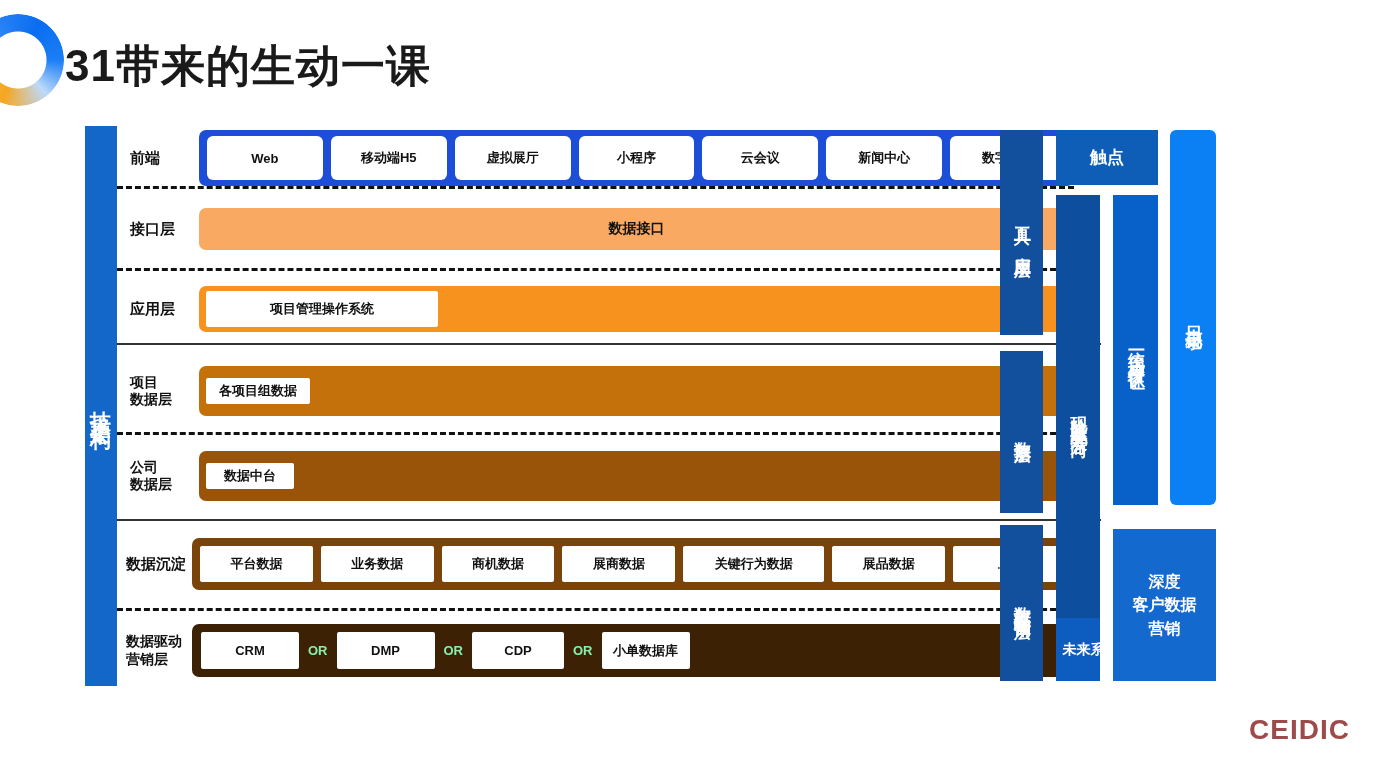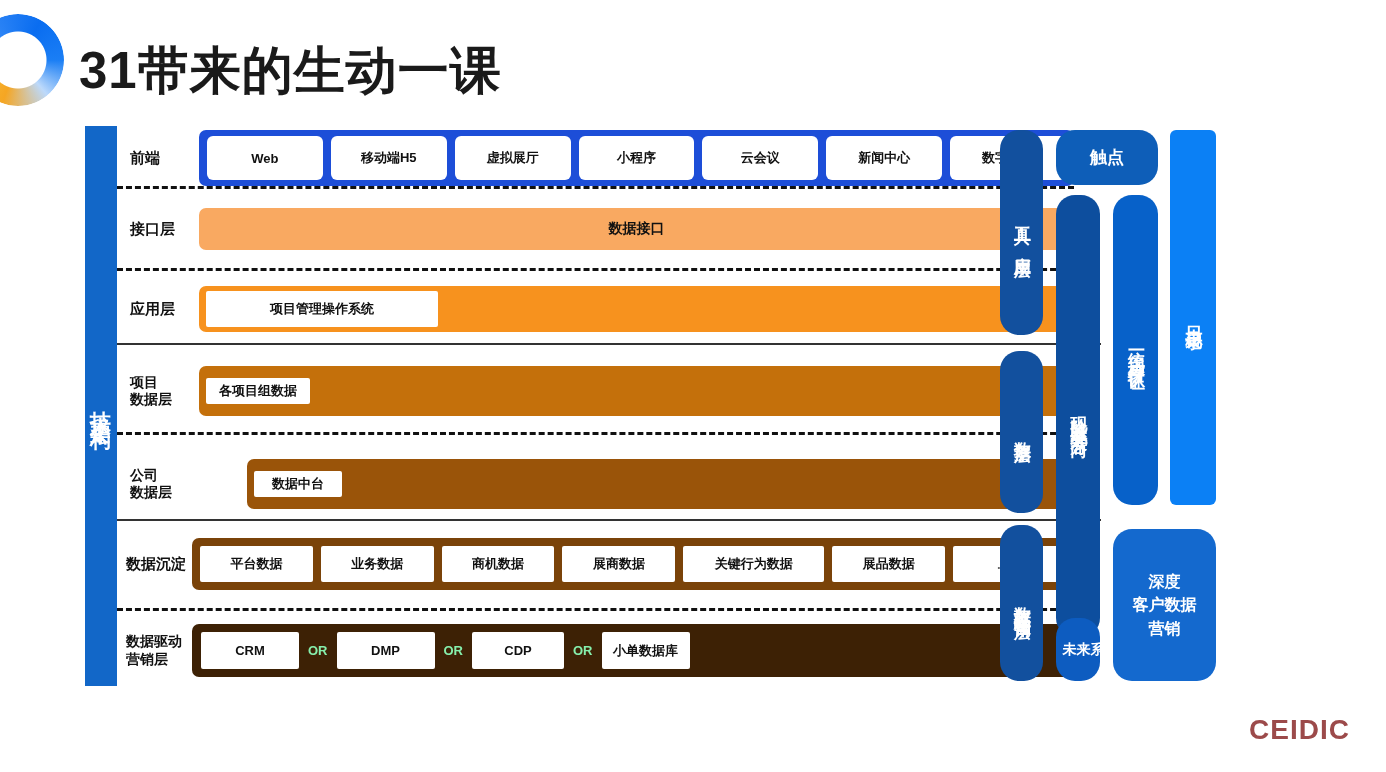--- a/index.html
+++ b/index.html
@@ -17,22 +17,22 @@
     background:
       conic-gradient(from 200deg,
         #f5a623 0deg, #f7b733 40deg, #f0f5ff 78deg,
         #2f86f6 120deg, #0a6df0 190deg, #1a7ef5 250deg,
         #bcd9fb 300deg, #f5a623 360deg);
     -webkit-mask: radial-gradient(circle at 50% 50%, transparent 0 28px, #000 29px);
     mask: radial-gradient(circle at 50% 50%, transparent 0 28px, #000 29px);
   }
   
   #page-title{
-    position:absolute;left:79px;top:37px;
-    font-size:51px;font-weight:bold;color:#1a1a1a;
+    position:absolute;left:65px;top:37px;
+    font-size:44px;font-weight:bold;color:#1a1a1a;
     letter-spacing:1px;white-space:nowrap;
   }
   
   #diagram{position:absolute;left:85px;top:126px;width:1132px;height:560px;}
 
   #vertical-axis-bar{
     position:absolute;left:0;top:0;width:32px;height:560px;
     background:#1267c8;
     display:flex;align-items:center;justify-content:center;
   }
@@ -71,21 +71,21 @@
     position:absolute;left:32px;width:957px;height:0;
     border-top:3px dashed #111;
   }
   .sep-solid{
     position:absolute;left:32px;width:984px;height:0;
     border-top:2px solid #333;
   }
 
   
   .col-box{
-    position:absolute;border-radius:19px;color:#fff;font-weight:bold;
+    position:absolute;border-radius:0;color:#fff;font-weight:bold;
     display:flex;align-items:center;justify-content:center;text-align:center;
   }
   .vtext{writing-mode:vertical-rl;line-height:1.35;letter-spacing:3px;}
 
   
   #brand{
     position:absolute;right:36px;bottom:26px;
     font-size:28px;font-weight:bold;color:#9c4a4a;letter-spacing:1px;
   }
 </style>
@@ -140,21 +140,21 @@
     <div class="row" style="top:240px;height:50px;">
       <div class="row-label small" style="white-space: pre-line;"><span style="white-space: pre-line;">项目
 数据层</span></div>
       <div class="bar" style="background:#C4700B;padding:5px 7px;">
         <div class="chip sq" style="width:104px;height:26px;">各项目组数据</div>
       </div>
     </div>
 
     <div class="sep-dashed" style="top:306px;left:0;"></div>
 
-    <div class="row" style="top:333px;height:50px;gap:48px;">
+    <div class="row" style="top:325px;height:50px;">
       <div class="row-label small" style="white-space: pre-line;"><span style="white-space: pre-line;">公司
 数据层</span></div>
       <div class="bar" style="background:#9A5409;padding:5px 7px;">
         <div class="chip sq" style="width:88px;height:26px;">数据中台</div>
       </div>
     </div>
 
     <div class="sep-solid" style="top:393px;left:0;"></div>
 
     <div class="row" style="top:412px;height:52px;">

